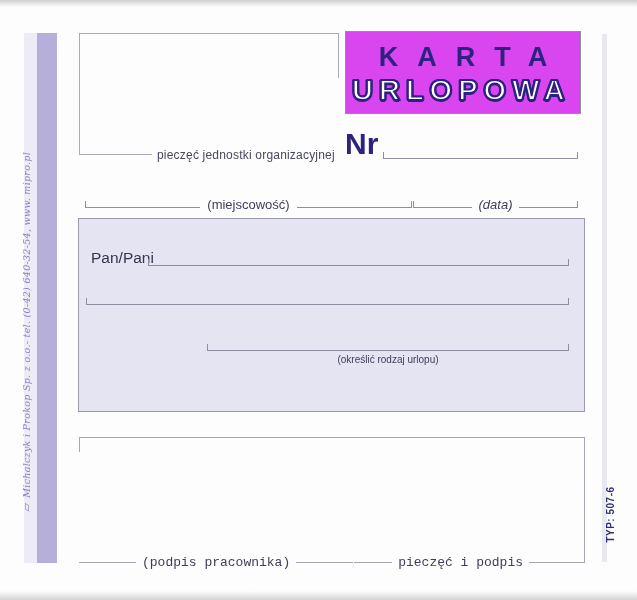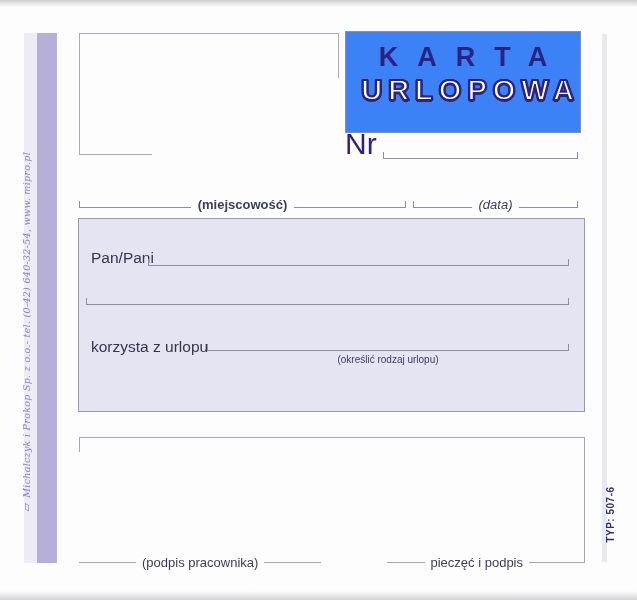--- a/index.html
+++ b/index.html
@@ -27,44 +27,44 @@
   .publisher .logo { font-style:normal; margin-right:5px; font-size:11px; }
 
   
   .stamp-box { position:absolute; left:79px; top:33px; width:260px; height:122px;
     border-top:1px solid #ababb8; border-left:1px solid #ababb8; box-sizing:border-box; }
   .stamp-box .seg-right  { position:absolute; right:0; top:0; width:1px; height:44px; background:#ababb8; }
   .stamp-box .seg-bottom { position:absolute; left:0; bottom:0; width:72px; height:1px; background:#ababb8; }
   .stamp-hint { position:absolute; left:157px; top:148px; font-size:12px; color:#474760; letter-spacing:.2px; }
 
   
-  .title-box { position:absolute; left:345px; top:31px; width:236px; height:102px;
-    background:#3b82f6; border:1px solid #8e8ea2; box-sizing:border-box; }
+  .title-box { position:absolute; left:345px; top:31px; width:236px; height:83px;
+    background:#d946ef; border:1px solid #8e8ea2; box-sizing:border-box; }
   .title1 { margin-top:12px; text-align:center; font-size:27px; font-weight:bold;
     letter-spacing:19px; padding-left:19px; color:#2c2380; line-height:1; }
-  .title2 { margin-top:5px; text-align:right; font-size:29px; font-weight:bold;
+  .title2 { margin-top:5px; text-align:left; font-size:29px; font-weight:bold;
     letter-spacing:6px; padding-left:6px; color:#ffffff; line-height:1;
     -webkit-text-stroke:1.8px #2c2380;
     text-shadow:-1px -1px 0 #2c2380, 1px -1px 0 #2c2380, -1px 1px 0 #2c2380, 1px 1px 0 #2c2380,
                  0 -1.5px 0 #2c2380, 0 1.5px 0 #2c2380, -1.5px 0 0 #2c2380, 1.5px 0 0 #2c2380; }
 
   
-  .nr-label { position:absolute; left:345px; top:129px; font-size:30px; font-weight:normal; color:#2c2380; line-height:1; }
+  .nr-label { position:absolute; left:345px; top:129px; font-size:30px; font-weight:bold; color:#2c2380; line-height:1; }
 
   
   .bline { position:relative; border-bottom:1px solid #8f8fa3; }
   .bline.tl::before, .bline.tb::before { content:""; position:absolute; left:0;  bottom:0; width:1px; height:6px; background:#8f8fa3; }
   .bline.tr::after,  .bline.tb::after  { content:""; position:absolute; right:0; bottom:0; width:1px; height:6px; background:#8f8fa3; }
   .nr-line { position:absolute; left:383px; top:151px; width:195px; height:7px; }
 
   
   .grp { position:absolute; display:flex; align-items:flex-end; height:14px; }
   .grp .bline { height:7px; flex:1; }
   .grp .lbl { margin-bottom:-4px; padding:0 7px; font-size:13px; color:#3d3d58; white-space:nowrap; }
-  .grp-place { left:79px; top:194px; width:327px;font-weight:bold; }
+  .grp-place { left:85px; top:194px; width:327px; }
   .grp-date  { left:413px; top:194px; width:165px;font-style:italic; }
 
   
   .main-box { position:absolute; left:78px; top:218px; width:505px; height:192px;
     background:#e5e4f2; border:1px solid #9b9aac; color:#35354e; }
   .main-box .lbl15 { font-size:15.5px; white-space:nowrap; }
   .pan-label { position:absolute; left:12px; top:30px; }
   .pan-line  { position:absolute; left:69px; right:15px; top:31px; height:15px; }
   .mid-line  { position:absolute; left:7px;  right:15px; top:70px; height:15px; }
   .korzysta-label { position:absolute; left:12px; top:119px; }
@@ -74,21 +74,21 @@
   .dates-row { position:absolute; left:12px; right:13px; top:158px; height:24px;
     display:flex; align-items:flex-end; }
   .dates-row .bline { flex:1; height:8px; margin:0 6px 4px 6px; }
   .dates-row .lbl15 { margin-bottom:0; }
 
   
   .sig-box { position:absolute; left:79px; top:437px; width:506px; height:126px;
     border-top:1px solid #a5a5b4; border-right:1px solid #a5a5b4; box-sizing:border-box; }
   .sig-box .seg-left { position:absolute; left:0; top:0; width:1px; height:14px; background:#a5a5b4; }
   .sig-row { position:absolute; left:0; right:0; bottom:-7px; height:16px;
-    display:flex; align-items:center; }
+    display:flex; align-items:center;font-family:Liberation Mono, monospace; }
   .sig-row .hline { height:1px; background:#a5a5b4; }
   .sig-row .lbl { font-size:13px; color:#3d3d58; padding:0 6px; white-space:nowrap; }
   .w57 { width:57px; } .w38 { width:38px; } .w55 { width:55px; }
   .spacer { flex:1; }
 
   
   .typ-label { position:absolute; left:570px; top:508px; width:80px; height:13px;
     transform:rotate(-90deg); text-align:center; font-size:10px; font-weight:bold;
     color:#2f2f74; letter-spacing:.5px; line-height:13px; }
 </style>
@@ -103,20 +103,21 @@
   <div class="strip-light"></div>
   <div class="strip-dark"></div>
   <div class="publisher">
     <span class="logo">▱</span><span>Michalczyk i Prokop Sp. z o.o.- tel. (0-42) 640-32-54, www. mipro.pl</span>
   </div>
 
   <div class="stamp-box">
     <div class="seg-right"></div>
     <div class="seg-bottom"></div>
   </div>
+  <div class="stamp-hint">pieczęć jednostki organizacyjnej</div>
 
   <div class="title-box">
     <div class="title1">KARTA</div>
     <div class="title2">URLOPOWA</div>
   </div>
 
   <div class="nr-label">Nr</div>
   <div class="nr-line bline tb"></div>
 
   <div class="grp grp-place">
@@ -127,21 +128,20 @@
   <div class="grp grp-date">
     <div class="bline tl"></div>
     <div class="lbl">(data)</div>
     <div class="bline tr"></div>
   </div>
 
   <div class="main-box">
     <div class="pan-label lbl15">Pan/Pani</div>
     <div class="pan-line bline tb"></div>
     <div class="mid-line bline tb"></div>
-    <div class="korzysta-label lbl15">korzysta z urlopu</div>
     <div class="rodzaj-line bline tb"></div>
     <div class="rodzaj-hint">(określić rodzaj urlopu)</div>
   </div>
 
   <div class="sig-box">
     <div class="seg-left"></div>
     <div class="sig-row">
       <div class="hline w57"></div>
       <span class="lbl">(podpis pracownika)</span>
       <div class="hline w57"></div>

